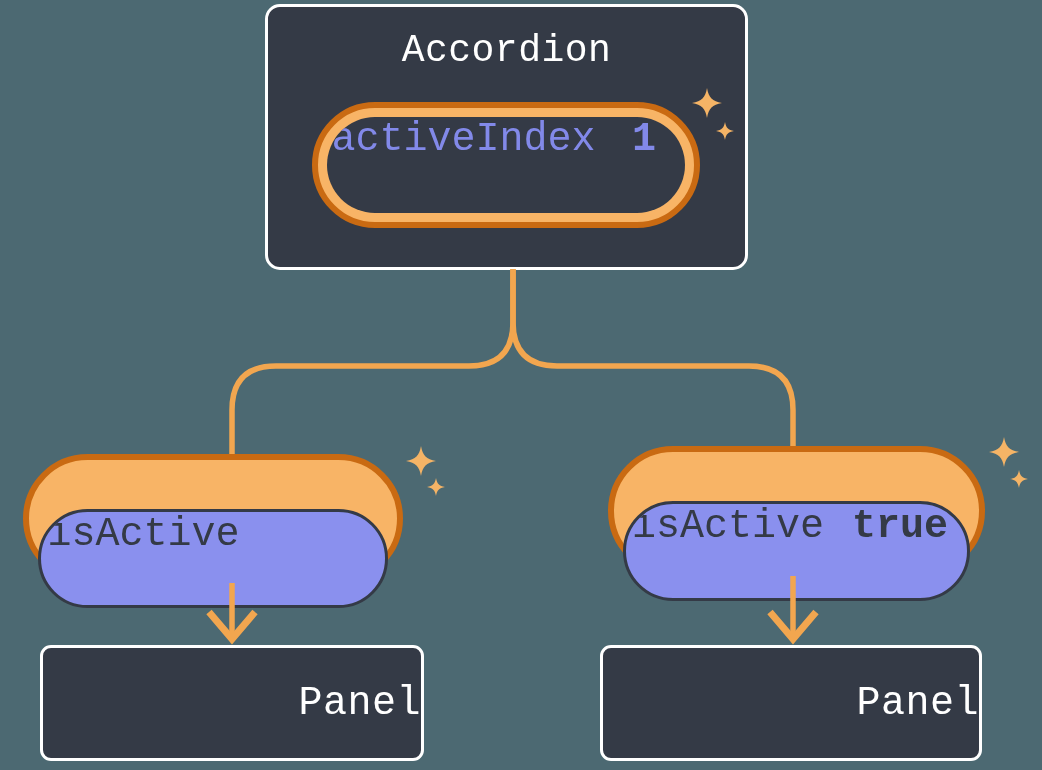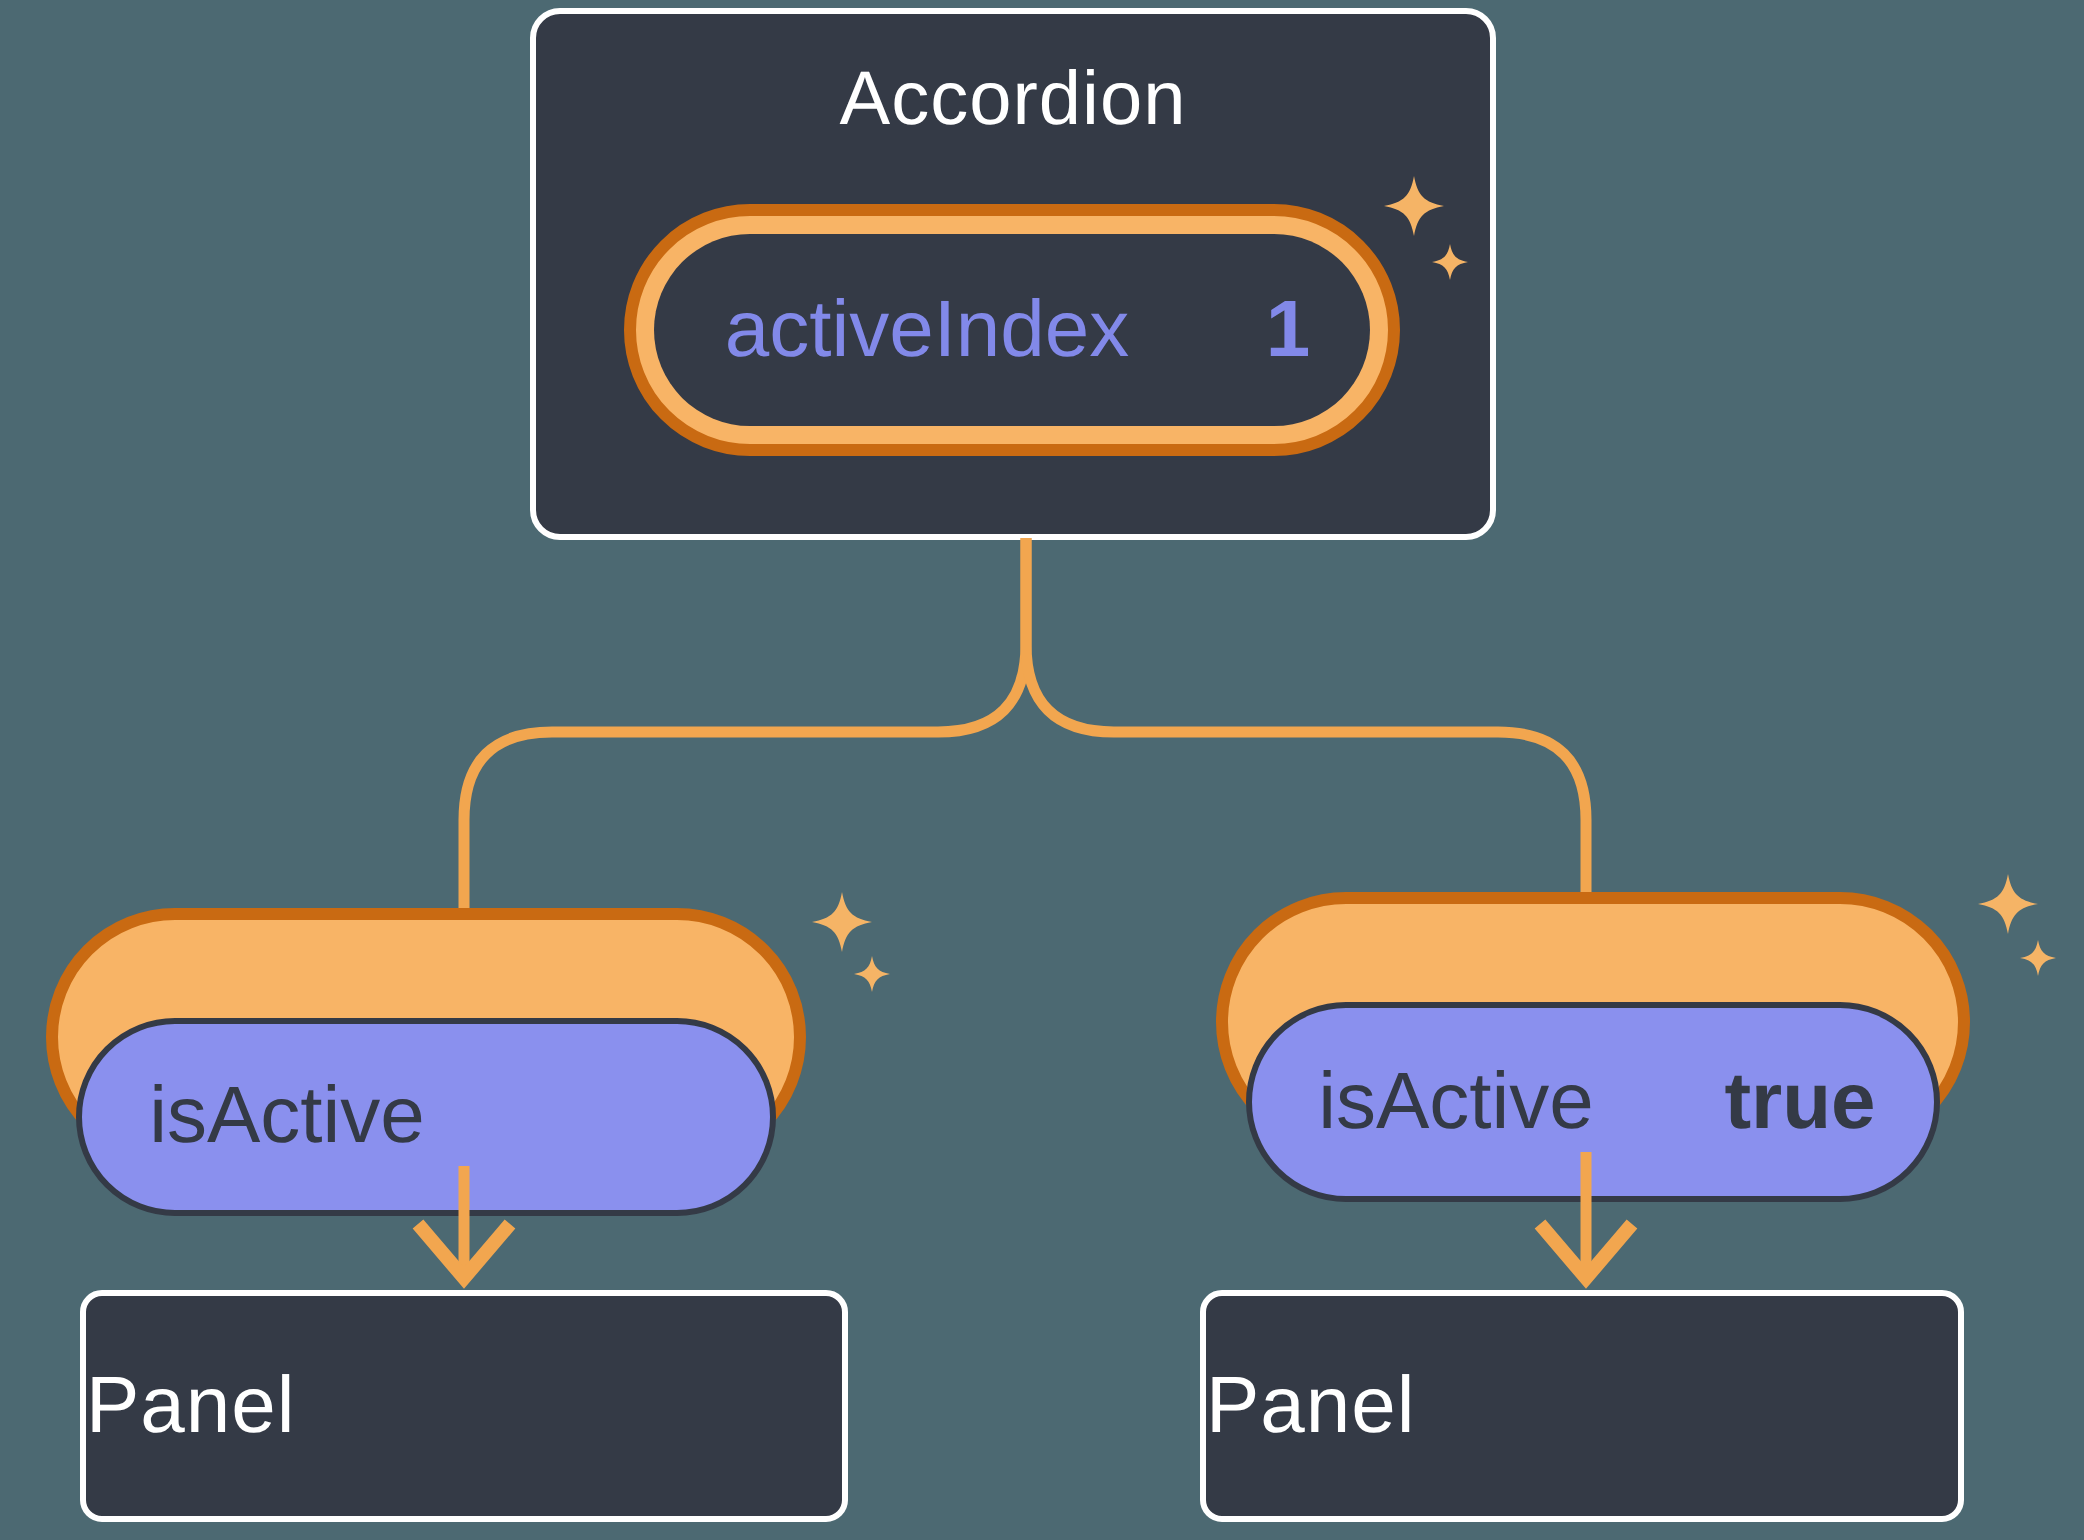--- a/index.html
+++ b/index.html
@@ -15,21 +15,21 @@
     --c-text-accent: #8289E9;
     --c-sparkle: #F5B466;
   }
   html, body { margin: 0; padding: 0; background: var(--c-background, #4C6972); }
   .canvas {
     position: relative;
     width: 1042px;
     height: 770px;
     background: var(--c-background, #4C6972);
     overflow: hidden;
-    font-family: Liberation Sans, sans-serif;
+    font-family: Liberation Mono, monospace;
   }
   .overlay {
     position: absolute;
     inset: 0;
     width: 1042px;
     height: 770px;
     pointer-events: none;
     z-index: 10;
   }
   .connector {
@@ -66,21 +66,21 @@
     font-weight: 500;
     letter-spacing: 0.5px;
     color: var(--c-text-light, #FFFFFF);
   }
   .panel-box {
     width: 384px; height: 116px;
     top: 645px;
     border-radius: 11px;
     display: flex;
     align-items: center;
-    justify-content: flex-start;
+    justify-content: flex-end;
     font-size: 40px;
     font-weight: 500;
     letter-spacing: 0.5px;
     color: var(--c-text-light, #FFFFFF);
   }
   .panel-left  { left: 40px; }
   .panel-right { left: 600px; width: 382px; }
 
   .pill {
     position: absolute;
@@ -89,21 +89,21 @@
     border: 6px solid var(--c-ring-outer, #C96A12);
     background: var(--c-ring-inner, #F8B466);
     padding: 9px;
     z-index: 3;
   }
   .pill-inner {
     height: 100%;
     box-sizing: border-box;
     border-radius: 999px;
     display: flex;
-    align-items: center;
+    align-items: flex-start;
     overflow: hidden;
   }
   .pill-cell {
     display: flex;
     align-items: center;
     justify-content: center;
     font-size: 40px;
   }
   .pill-divider { width: 3px; z-index: 1; }
 

